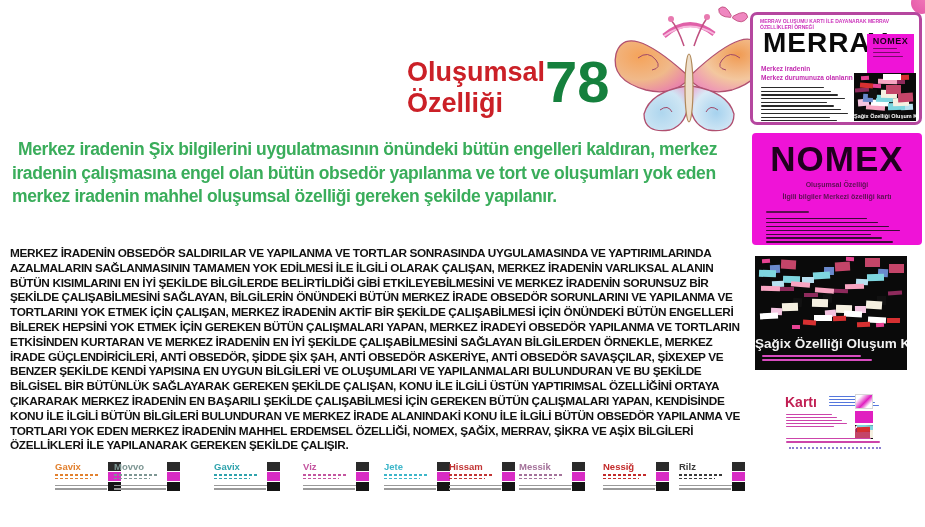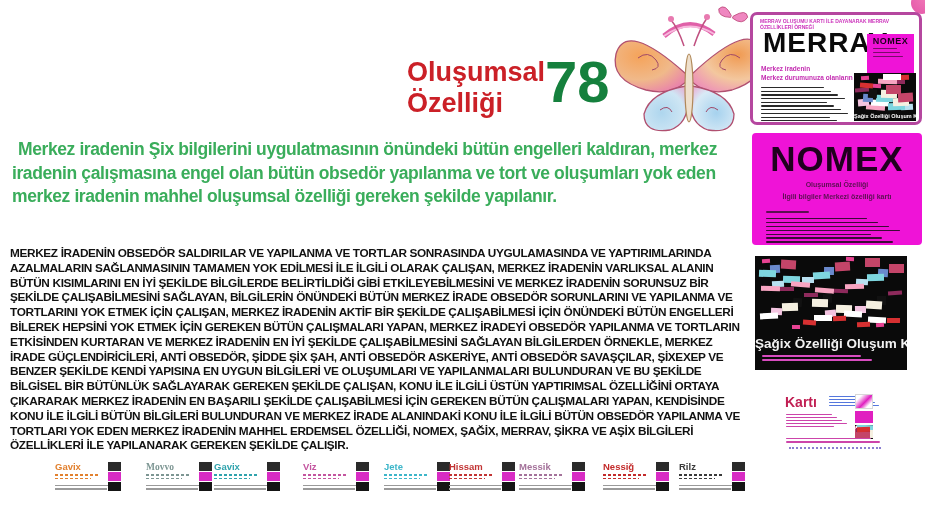--- a/index.html
+++ b/index.html
@@ -305,21 +305,21 @@
         <div class="lline" style="width: 44px; background: repeating-linear-gradient(90deg, rgb(226, 129, 47) 0px, rgb(226, 129, 47) 3px, transparent 3px, transparent 5px);"></div>
         <div class="lline" style="width: 36px; background: repeating-linear-gradient(90deg, rgb(226, 129, 47) 0px, rgb(226, 129, 47) 3px, transparent 3px, transparent 5px);"></div>
         <div class="lthumbs">
           <div style="background: rgb(42, 42, 42);"></div>
           <div style="background: rgb(216, 44, 196);"></div>
           <div style="background: rgb(21, 21, 21);"></div>
         </div>
         <div class="cap1" style="width: 64px; margin-top: 6px;"></div>
         <div class="cap2" style="width: 52px;"></div>
       </div>
-      <div class="logo" style="left: 146px; font-family: Liberation Serif, serif;">
+      <div class="logo" style="left: 114px;">
         <div class="ltitle" style="color: rgb(125, 150, 147);">Movvo</div>
         <div class="lline" style="width: 44px; background: repeating-linear-gradient(90deg, rgb(125, 150, 147) 0px, rgb(125, 150, 147) 3px, transparent 3px, transparent 5px);"></div>
         <div class="lline" style="width: 36px; background: repeating-linear-gradient(90deg, rgb(125, 150, 147) 0px, rgb(125, 150, 147) 3px, transparent 3px, transparent 5px);"></div>
         <div class="lthumbs">
           <div style="background: rgb(42, 42, 42);"></div>
           <div style="background: rgb(216, 44, 196);"></div>
           <div style="background: rgb(21, 21, 21);"></div>
         </div>
         <div class="cap1" style="width: 64px; margin-top: 6px;"></div>
         <div class="cap2" style="width: 52px;"></div>

